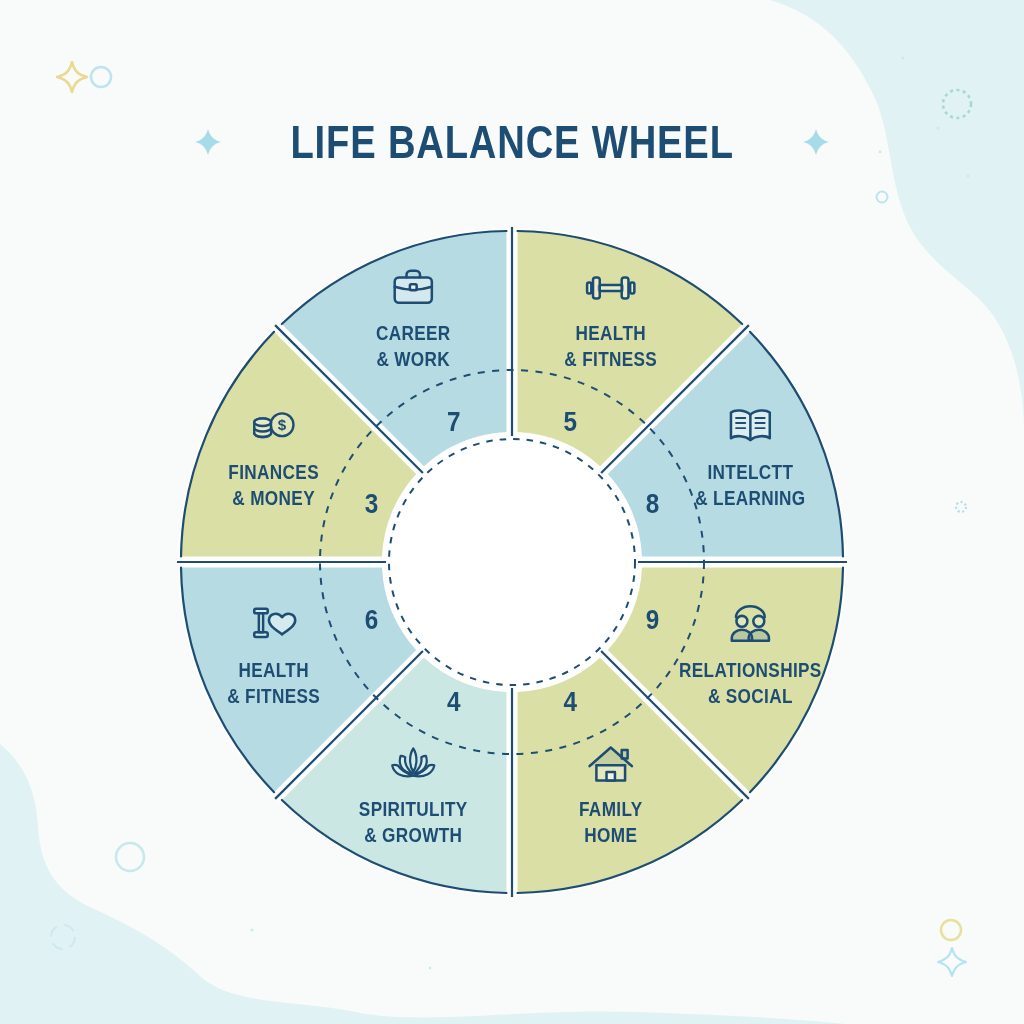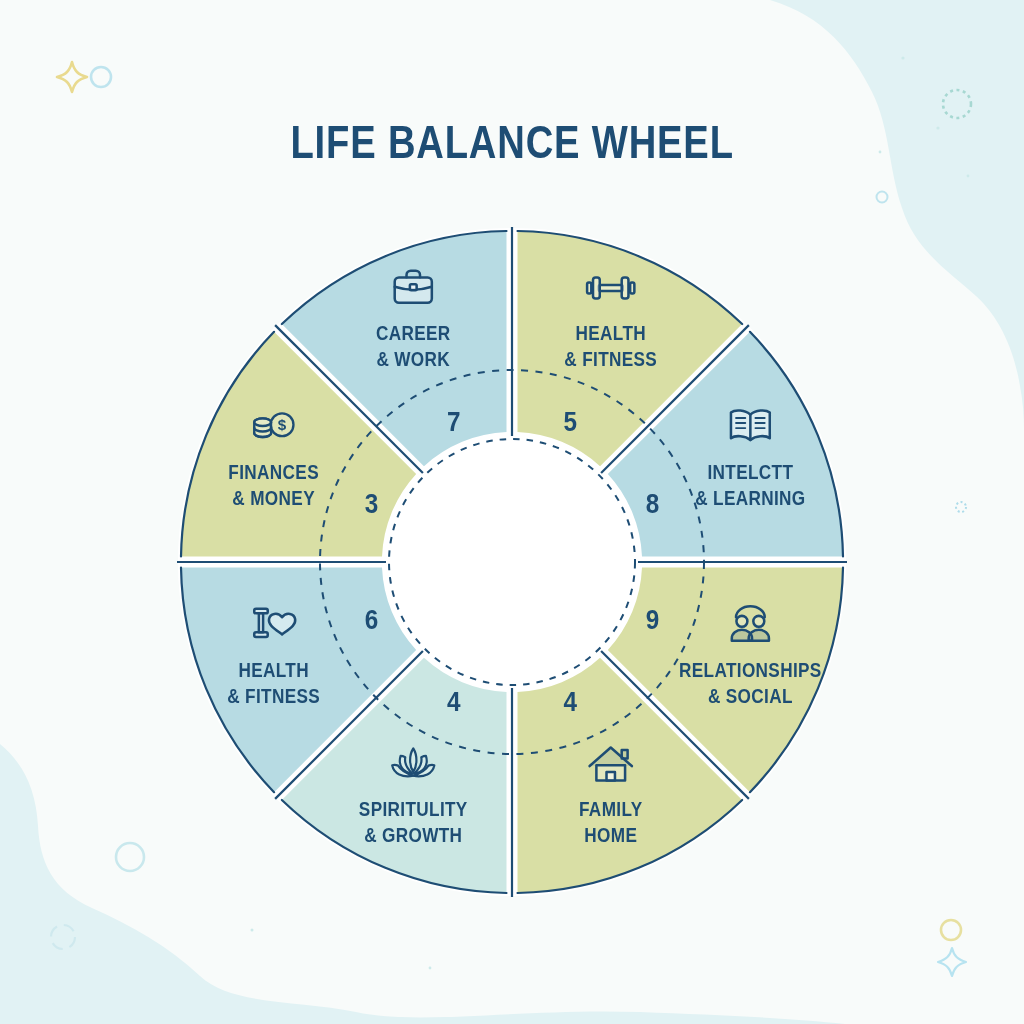--- a/index.html
+++ b/index.html
@@ -5,21 +5,21 @@
   html,body{margin:0;padding:0;}
   #stage{
     position:relative;width:1024px;height:1024px;overflow:hidden;
     background:#f8fbfa;font-family:"Liberation Sans",sans-serif;
   }
   #decor-svg,#wheel-svg{position:absolute;left:0;top:0;}
   #decor-svg{z-index:0;}
   #wheel-svg{z-index:1;}
   #title-block{
     position:absolute;left:0;top:112px;width:1024px;height:60px;z-index:2;
-    display:flex;align-items:center;justify-content:center;gap:24px;flex-direction:column;
+    display:flex;align-items:center;justify-content:center;gap:24px;
   }
   #page-title{
     margin:0;font-size:46px;font-weight:800;color:#1e4d74;
     letter-spacing:1px;display:inline-block;transform:scaleX(0.83);
     white-space:nowrap;
   }
   .seg-label{font-weight:700;font-size:20px;fill:#1e4d74;letter-spacing:0.4px;}
   .seg-score{font-weight:700;font-size:27px;fill:#1e4d74;}
 </style>
 </head>

